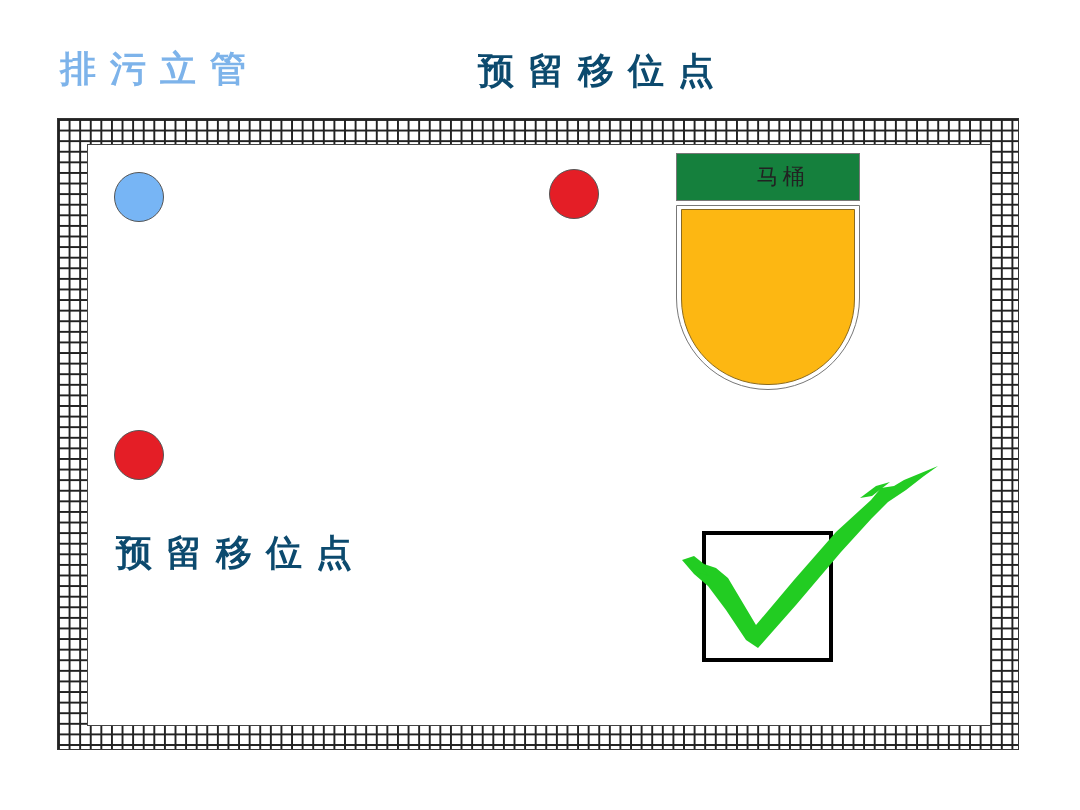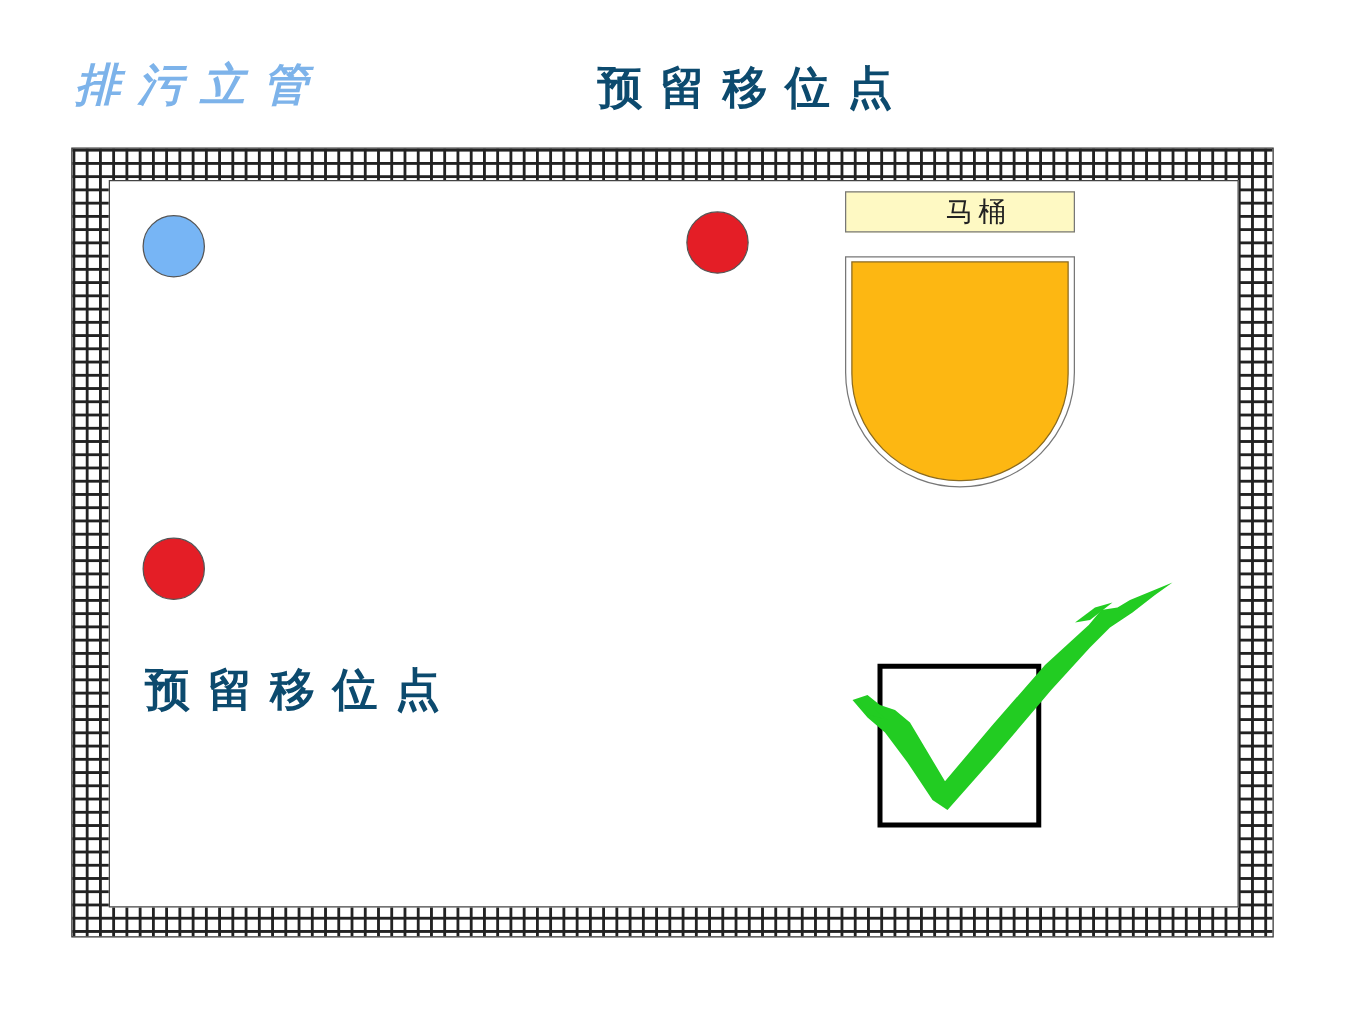--- a/index.html
+++ b/index.html
@@ -26,22 +26,22 @@
   }
   .floor {
     position: absolute; left: 87px; top: 144px; width: 904px; height: 582px;
     background: #ffffff; border: 1.5px solid #444; box-sizing: border-box;
   }
   .dot {
     position: absolute; width: 50px; height: 50px; border-radius: 50%;
     border: 1px solid #555; box-sizing: border-box;
   }
   .toilet-tank {
-    position: absolute; left: 676px; top: 153px; width: 184px; height: 33px;
-    border: 1.5px solid #777; box-sizing: border-box; background: #fef9c3;
+    position: absolute; left: 676px; top: 153px; width: 184px; height: 48px;
+    border: 1.5px solid #777; box-sizing: border-box; background: #15803d;
     display: flex; align-items: center; justify-content: center;
     font-size: 22px; letter-spacing: 4px; color: #222; padding-left: 29px;
   }
   .toilet-bowl-outer {
     position: absolute; left: 676px; top: 205px; width: 184px; height: 185px;
     border: 1.5px solid #777; box-sizing: border-box; background: #fff;
     border-radius: 0 0 92px 92px;
   }
   .toilet-bowl {
     position: absolute; left: 4px; top: 3px; right: 4px; bottom: 4px;
@@ -50,21 +50,21 @@
   }
   .checkbox {
     position: absolute; left: 702px; top: 531px; width: 131px; height: 131px;
     border: 4px solid #000; box-sizing: border-box; background: transparent;
   }
   .check-svg { position: absolute; left: 676px; top: 460px; width: 270px; height: 200px; }
 </style>
 </head>
 <body>
 
-<div class="label blue" style="left:60px; top:49px;font-style:italic;">排污立管</div>
+<div class="label blue" style="left:60px; top:49px;">排污立管</div>
 <div class="label red" style="left:478px; top:51px;">预留移位点</div>
 
 <div class="wall"></div>
 <div class="floor"></div>
 
 <div class="dot" style="left:114px; top:172px; background:#77b5f5;"></div>
 <div class="dot" style="left:549px; top:169px; background:#e41e26;"></div>
 <div class="dot" style="left:114px; top:430px; background:#e41e26;"></div>
 
 <div class="label red" style="left:116px; top:533px;">预留移位点</div>

